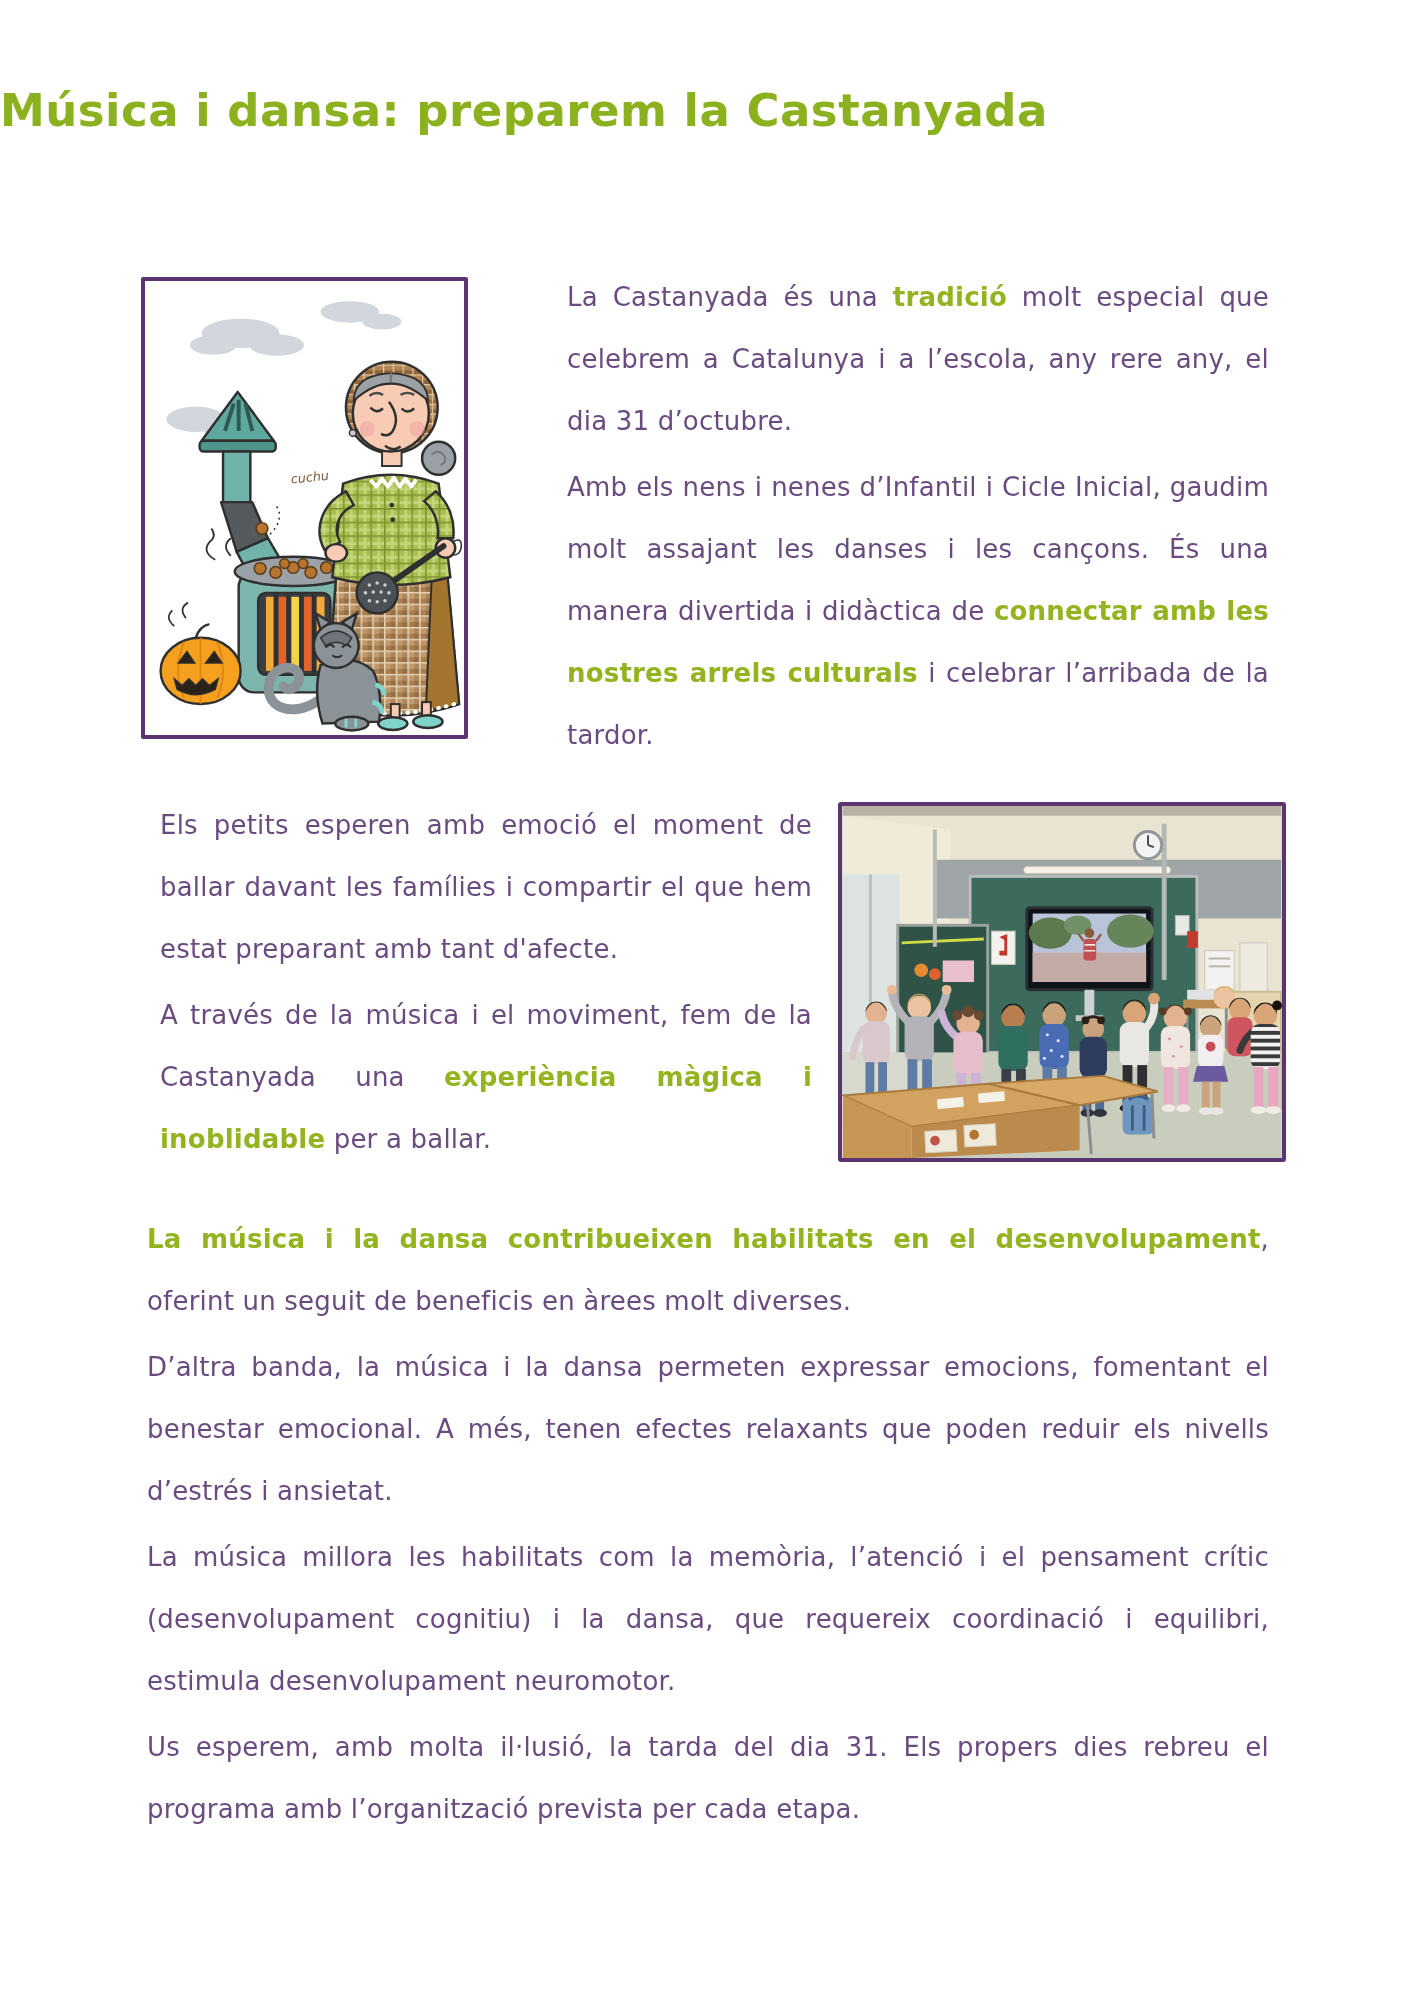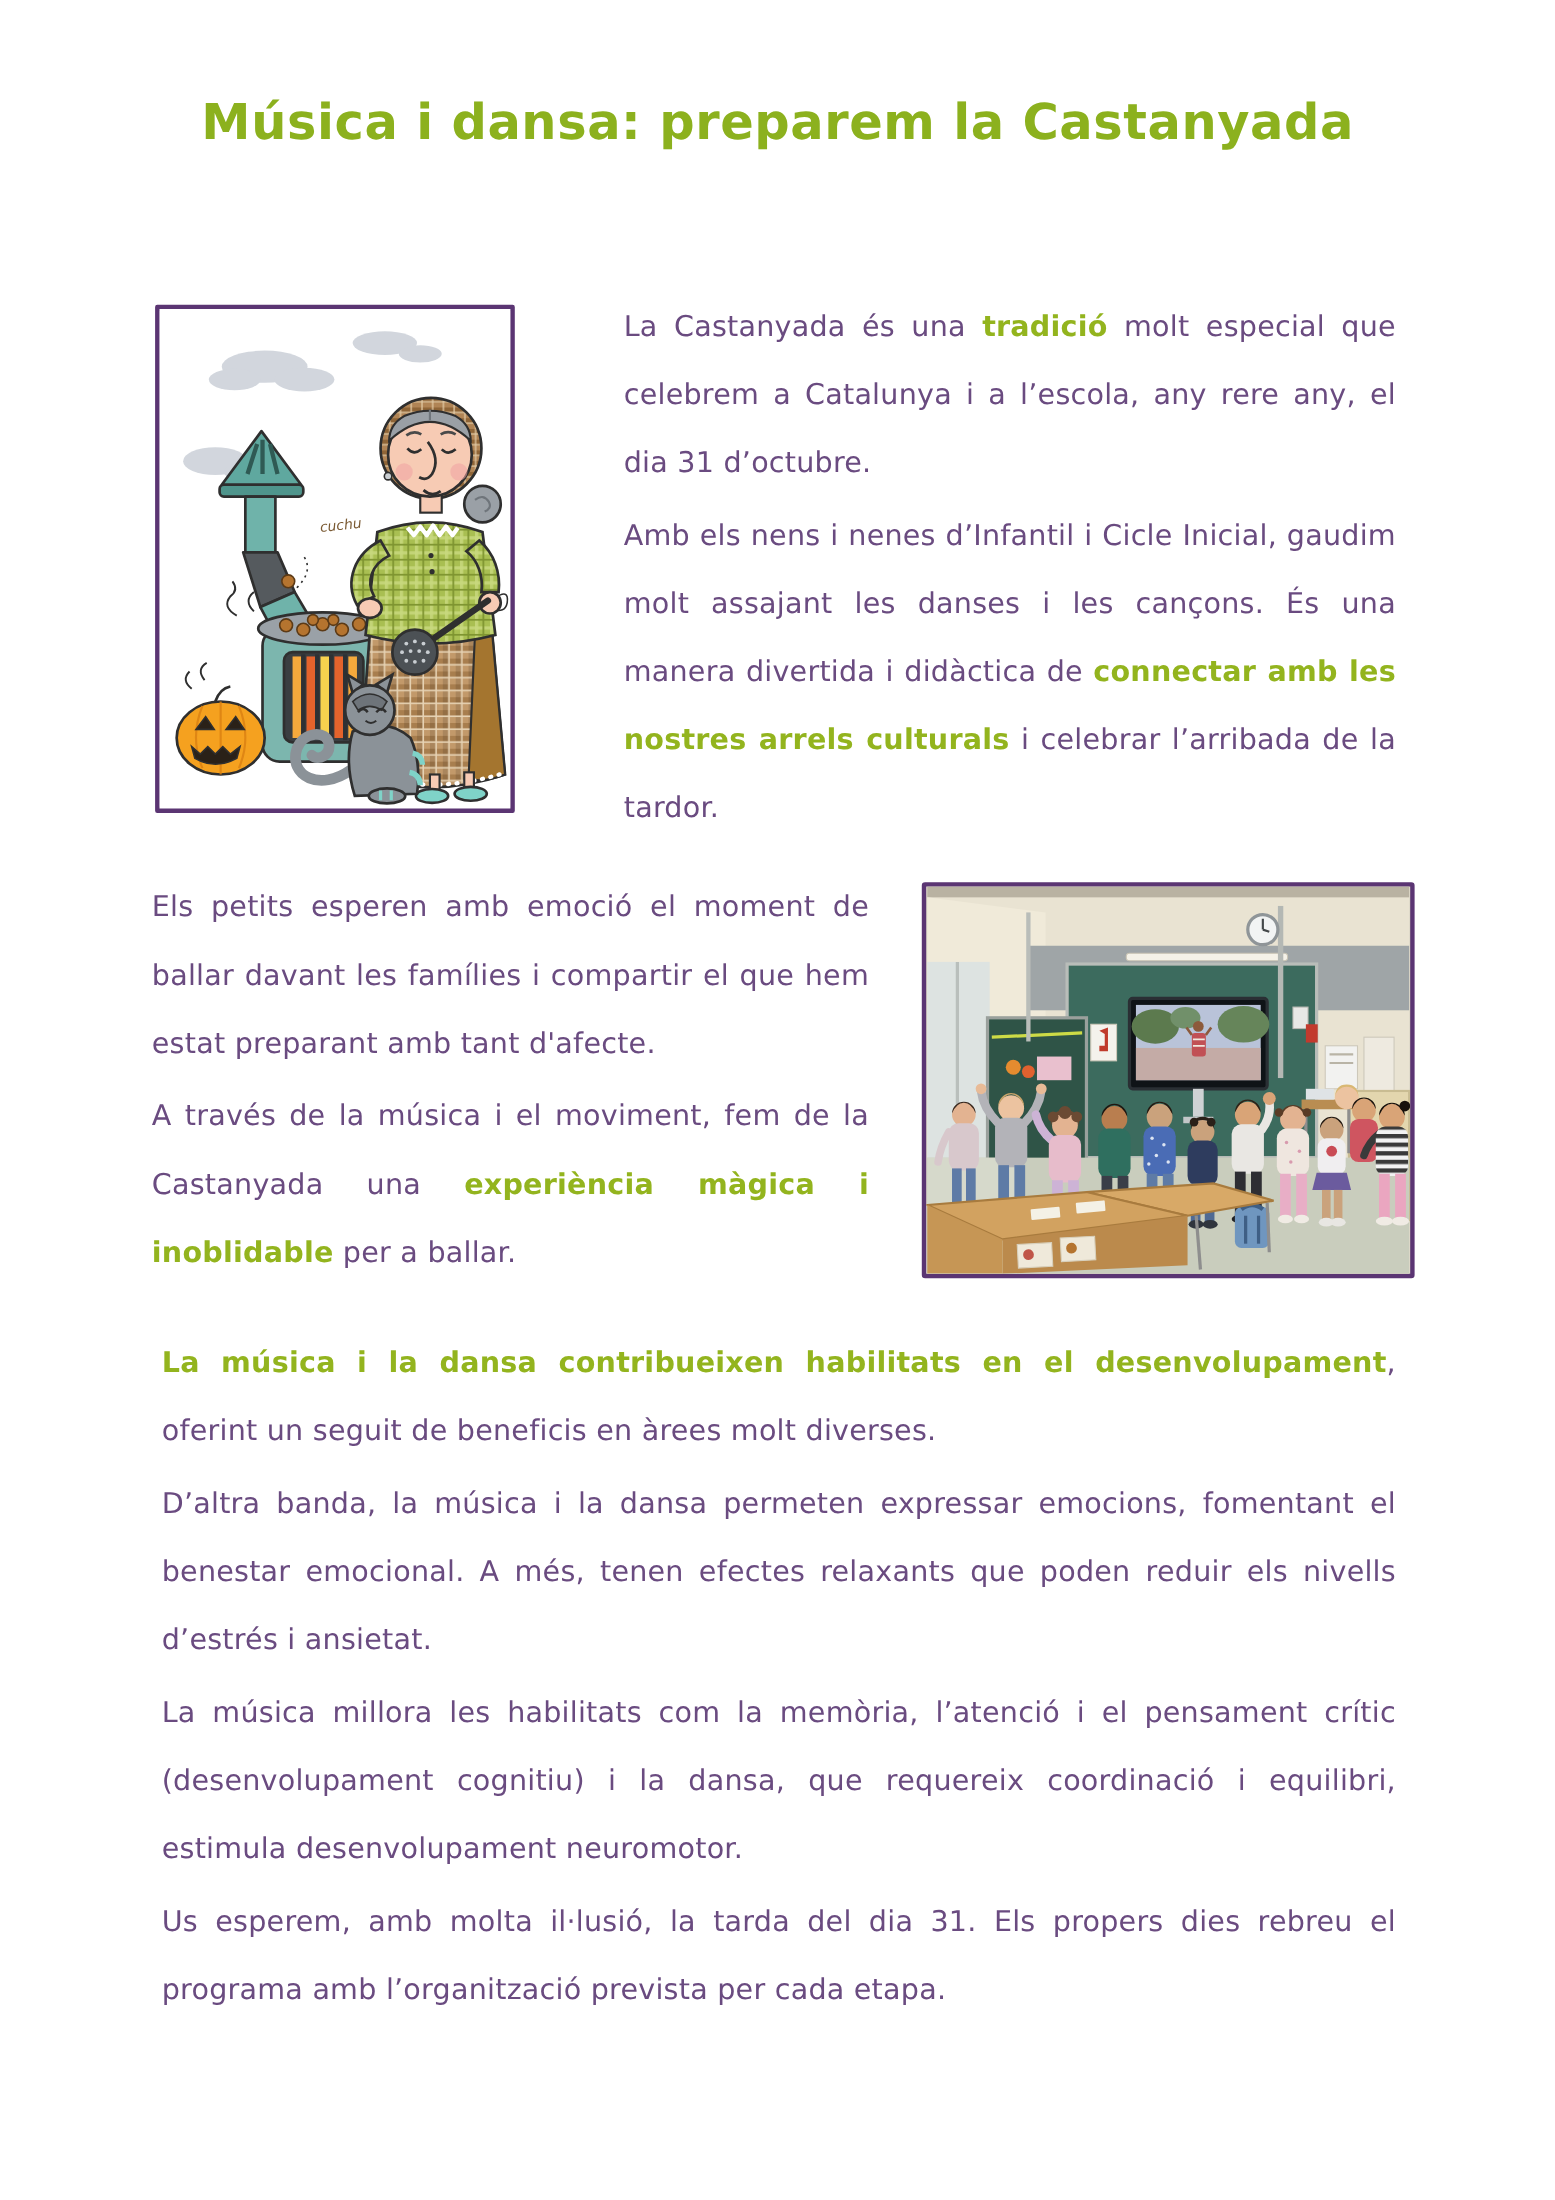--- a/index.html
+++ b/index.html
@@ -8,21 +8,21 @@
     --title-green:#8cb11e;
     --bold-purple:#5e3c7a;
     --frame:#5b3573;
   }
   html,body{margin:0;padding:0;background:#ffffff;}
   .page{
     position:relative;width:1414px;height:2000px;background:#fff;
     font-family:"DejaVu Sans","Liberation Sans",sans-serif;overflow:hidden;
   }
   .title{
-    position:absolute;top:84px;left:0;width:100%;text-align:center;
+    position:absolute;top:84px;left:0;width:100%;text-align:left;
     font-size:45px;font-weight:800;letter-spacing:0.5px;
     color:var(--title-green,#8cb11e);
   }
   p.body{
     font-size:26px;line-height:62px;color:var(--purple,#6a4b80);
     text-align:justify;margin:4px;letter-spacing:0.2px;
   }
   .mb16{margin-bottom:16px;}
   .mb18{margin-bottom:18px;}
   .mb22{margin-bottom:22px;}
@@ -34,21 +34,21 @@
     position:absolute;left:141px;top:277px;width:327px;height:462px;
     border:4px solid var(--frame,#5b3573);box-sizing:border-box;background:#fff;
     border-radius:2px;overflow:hidden;
   }
   .photo-frame{
     position:absolute;left:838px;top:802px;width:448px;height:360px;
     border:4px solid var(--frame,#5b3573);box-sizing:border-box;background:#ddd8c8;
     border-radius:3px;overflow:hidden;
   }
   .intro-col{position:absolute;left:563px;top:262px;width:710px;}
-  .mid-left{position:absolute;left:134px;top:790px;width:660px;}
+  .mid-left{position:absolute;left:156px;top:790px;width:660px;}
   .lower{position:absolute;left:143px;top:1204px;width:1130px;}
   svg{display:block;}
 </style>
 </head>
 <body>
 
 <div class="page">
 
   <div class="title">Música i dansa: preparem la Castanyada</div>
 

